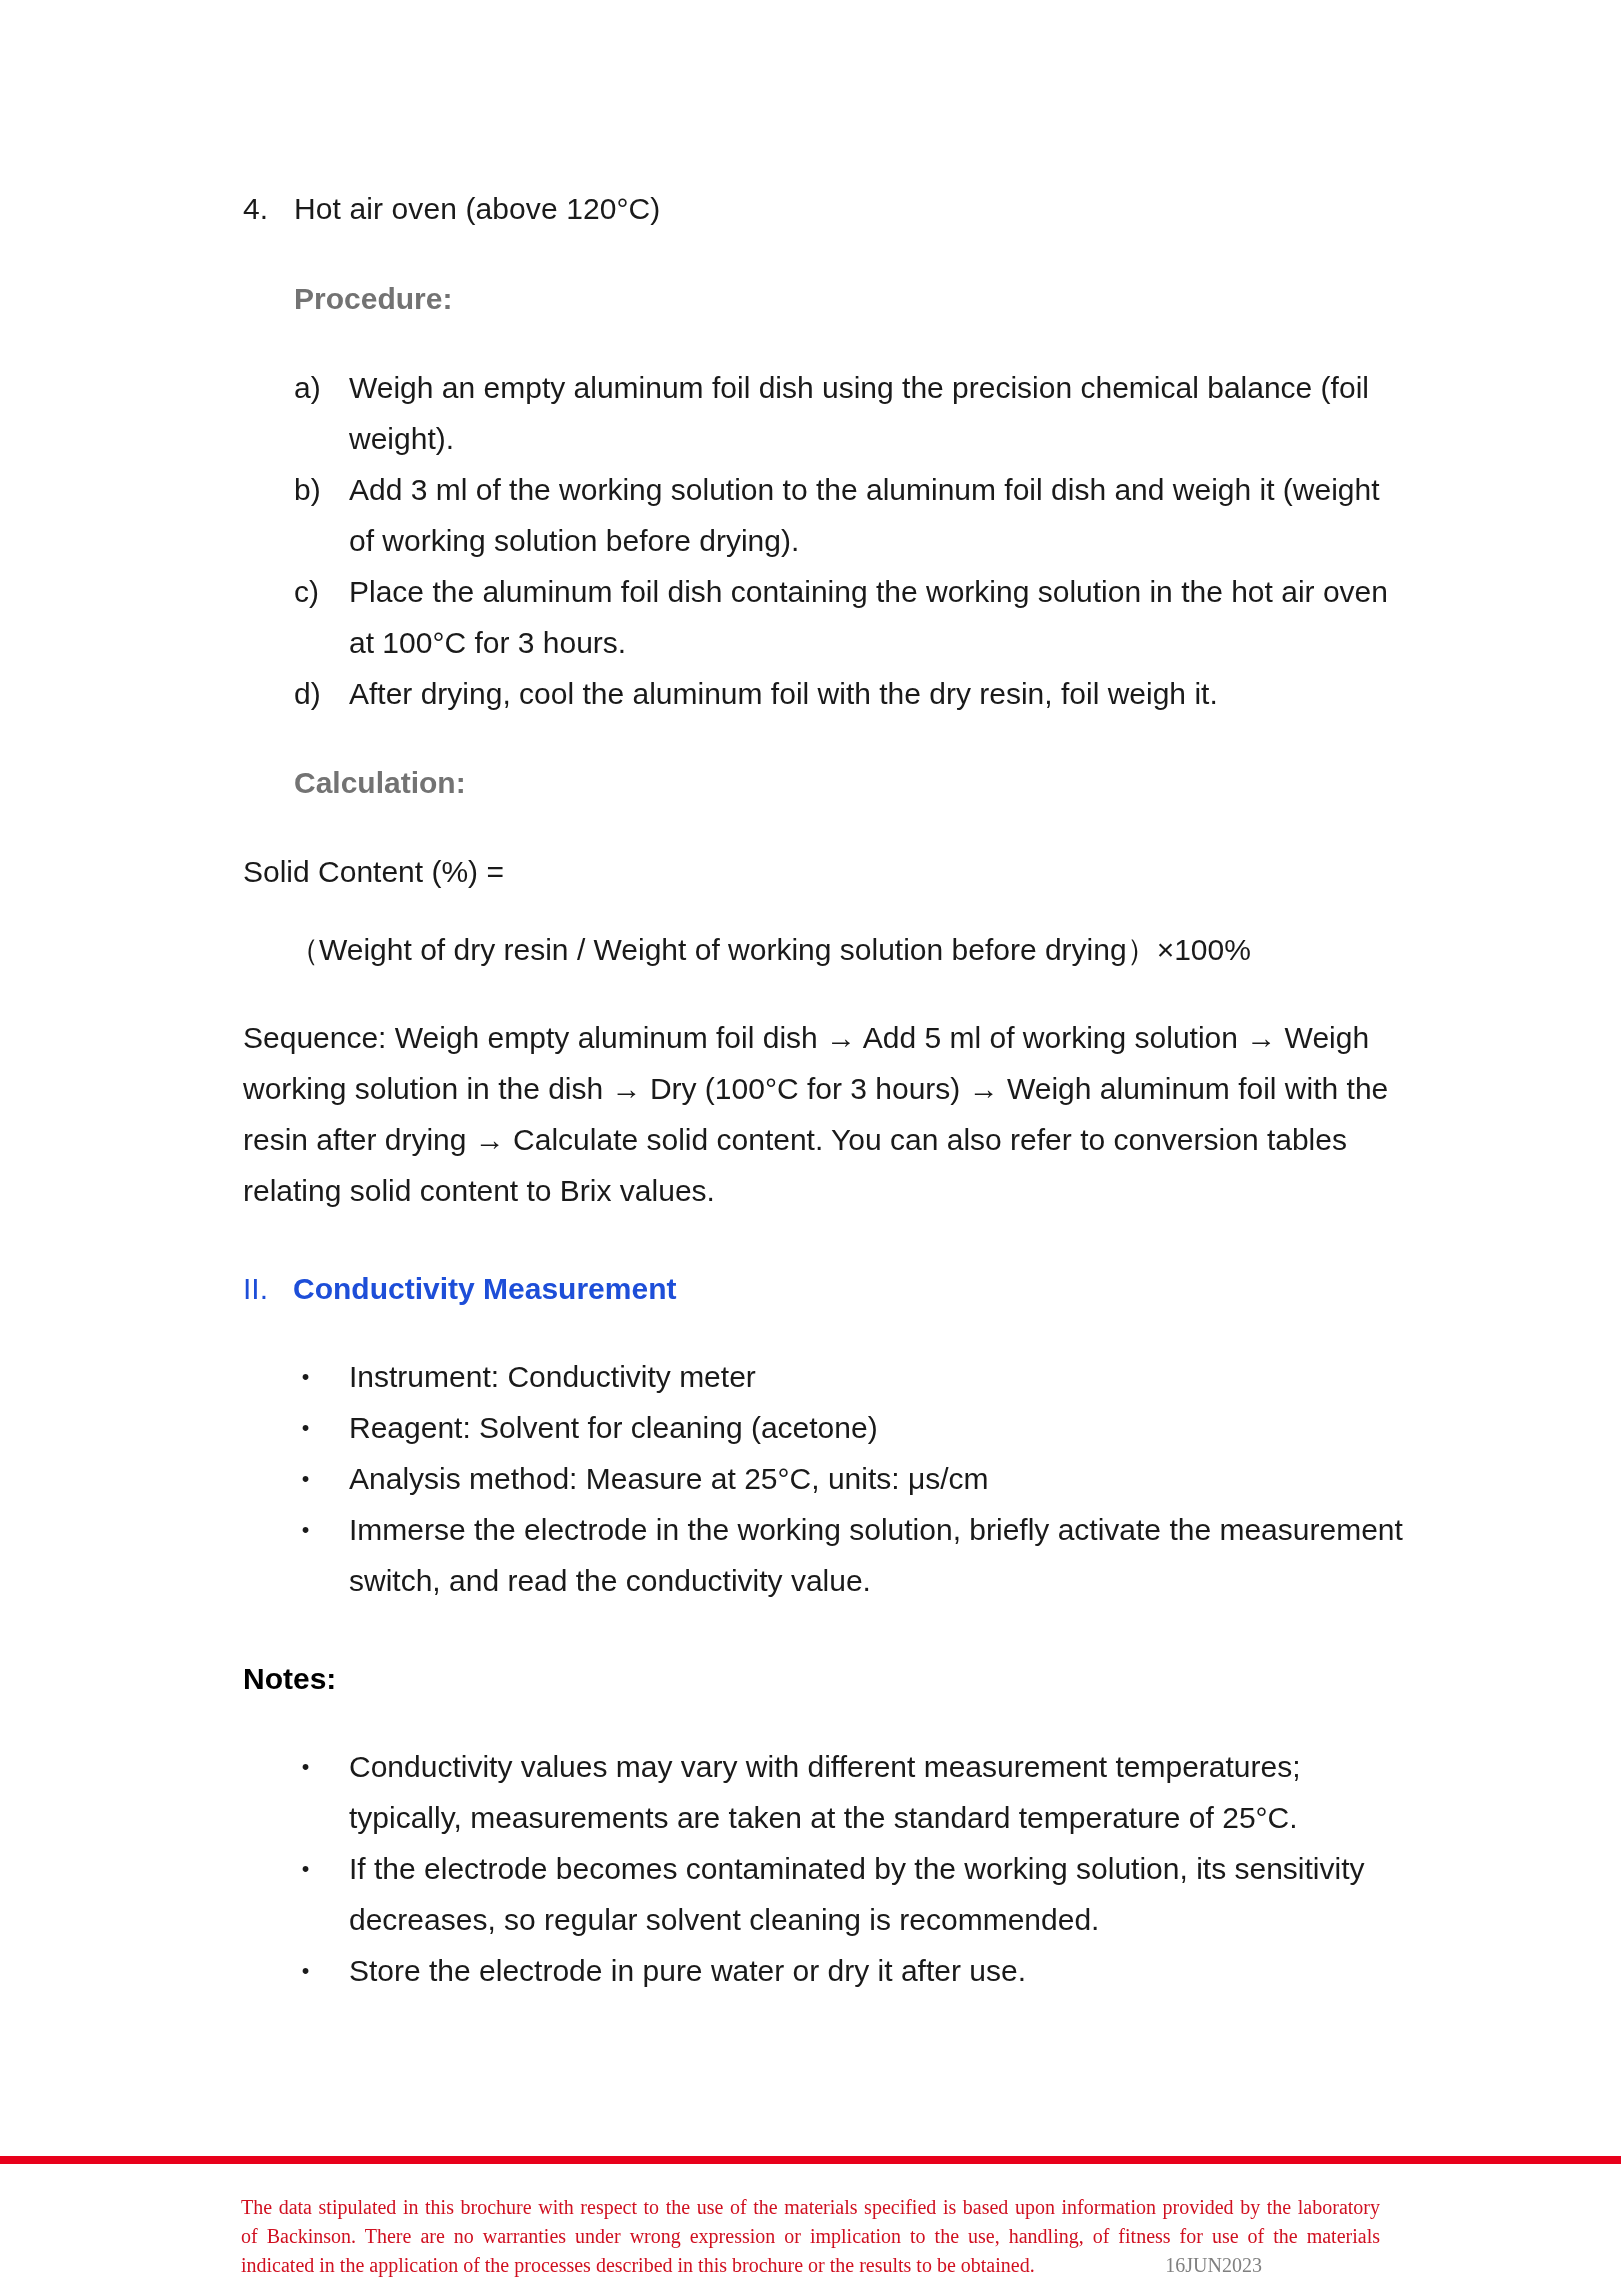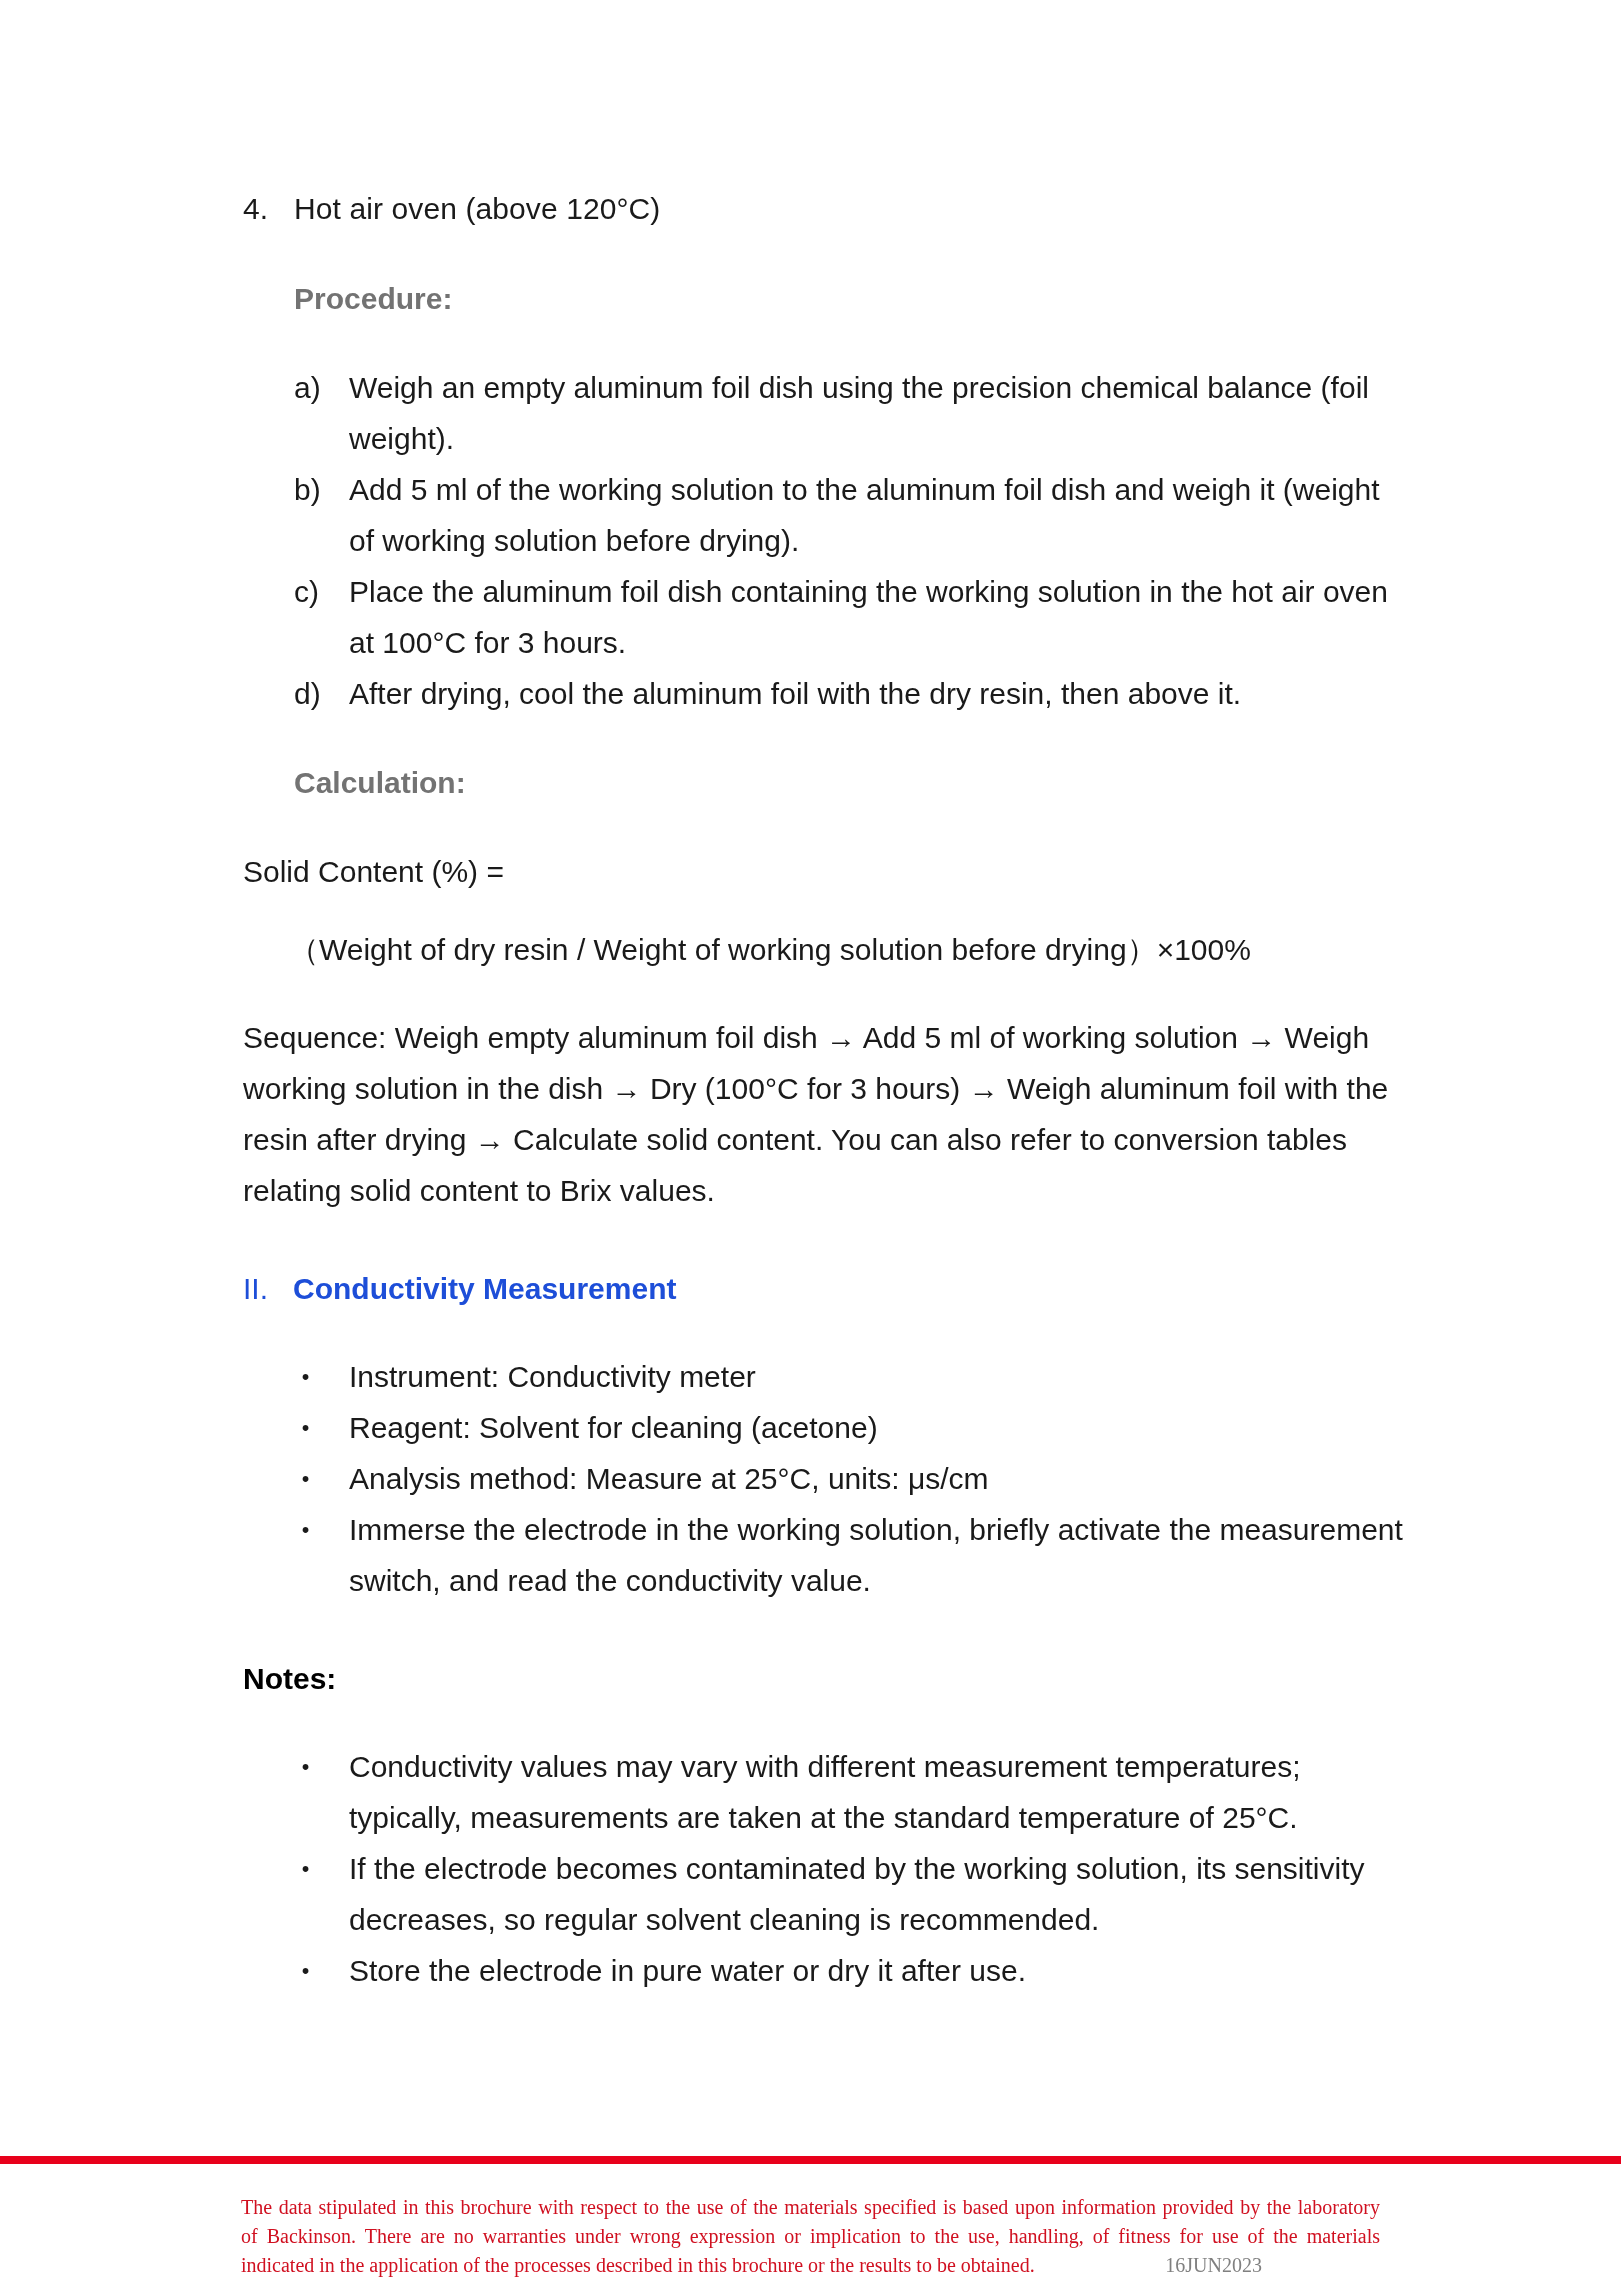--- a/index.html
+++ b/index.html
@@ -210,29 +210,29 @@
 
     <div class="gap-md"></div>
 
     <ul class="alpha-list">
       <li class="alpha-item">
         <span class="alpha-marker">a)</span>
         <span class="alpha-body">Weigh an empty aluminum foil dish using the precision chemical balance (foil weight).</span>
       </li>
       <li class="alpha-item">
         <span class="alpha-marker">b)</span>
-        <span class="alpha-body">Add 5 ml of the working solution to the aluminum foil dish and weigh it (weight of working solution before drying).</span>
+        <span class="alpha-body">Add 3 ml of the working solution to the aluminum foil dish and weigh it (weight of working solution before drying).</span>
       </li>
       <li class="alpha-item">
         <span class="alpha-marker">c)</span>
         <span class="alpha-body">Place the aluminum foil dish containing the working solution in the hot air oven at 100°C for 3 hours.</span>
       </li>
       <li class="alpha-item">
         <span class="alpha-marker">d)</span>
-        <span class="alpha-body">After drying, cool the aluminum foil with the dry resin, then above it.</span>
+        <span class="alpha-body">After drying, cool the aluminum foil with the dry resin, foil weigh it.</span>
       </li>
     </ul>
 
     <div class="gap-md"></div>
 
     <div class="sub-head">Calculation:</div>
 
     <div class="gap-md"></div>
 
     <div class="para">Solid Content (%) =</div>

